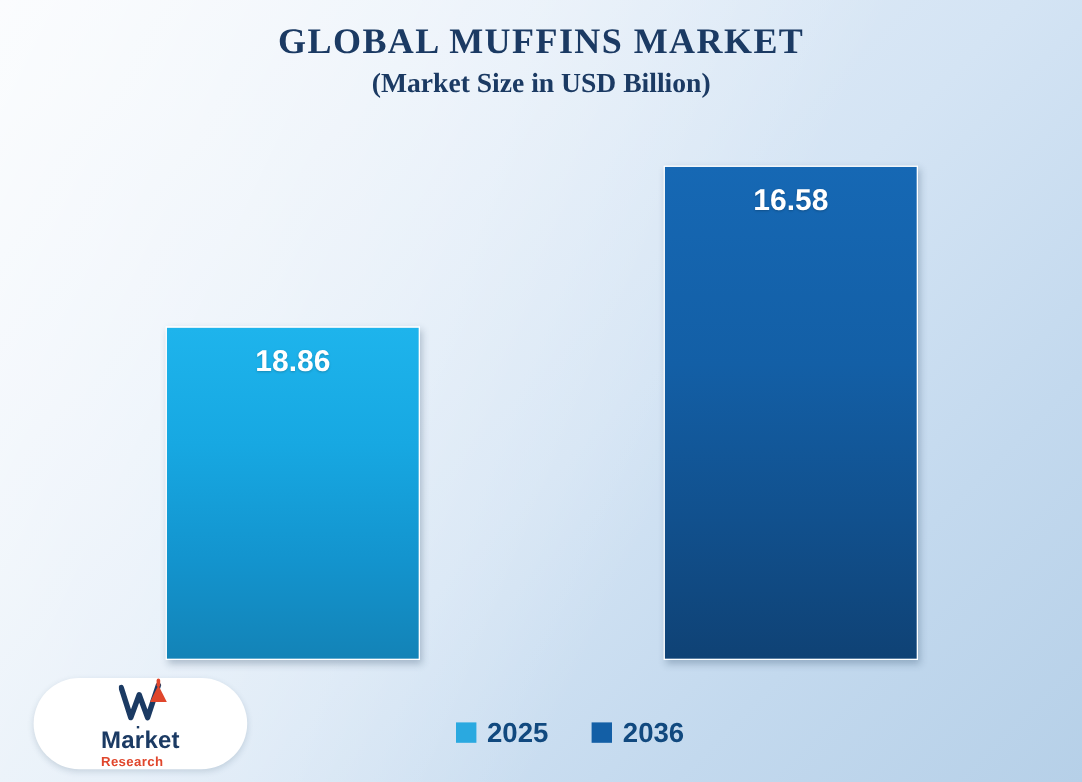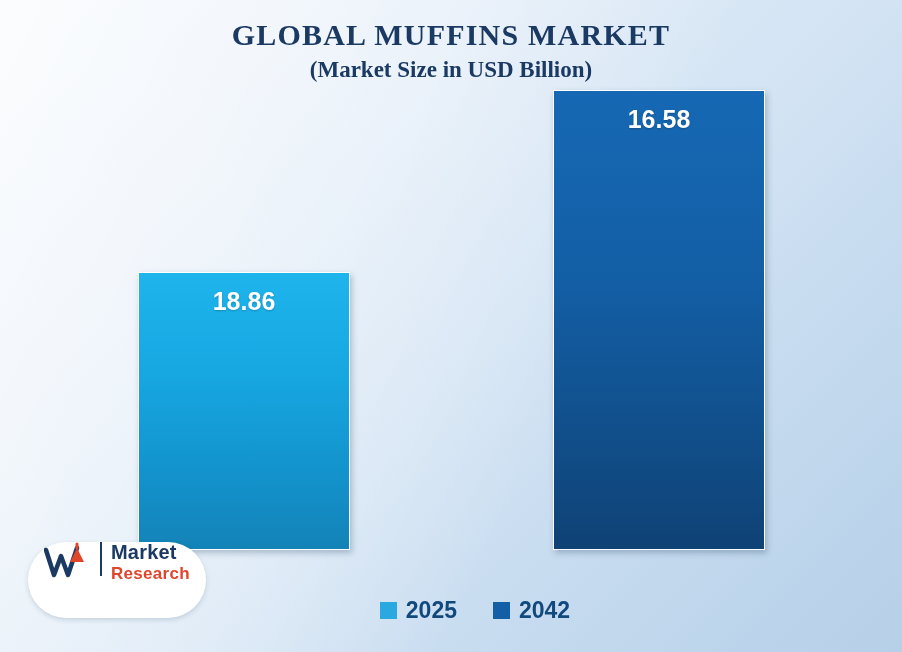--- a/index.html
+++ b/index.html
@@ -84,21 +84,21 @@
 
   #bar-2025 {
     left: 138px;
     width: 212px;
     height: 278px;
     background: linear-gradient(180deg, #1eb4ec 0%, #17a8e2 35%, #1394ce 70%, #1383b7 100%);
   }
   #bar-2035 {
     left: 553px;
     width: 212px;
-    height: 460px;
+    height: 412px;
     background: linear-gradient(180deg, #1668b4 0%, #135fa6 40%, #11508d 72%, #0f4275 100%);
   }
 
   #legend {
     position: absolute;
     left: 0;
     right: 0;
     bottom: 28px;
     display: flex;
     justify-content: center;
@@ -120,29 +120,30 @@
   .legend-label {
     font-size: 23px;
     font-weight: bold;
     color: #11497f;
     font-family: "Liberation Sans", sans-serif;
   }
 
   #logo {
     position: absolute;
     left: 28px;
-    bottom: 34px;
+    bottom: 11px;
     width: 178px;
     height: 76px;
     background: #ffffff;
     border-radius: 38px;
     box-shadow: 0 2px 5px rgba(40,70,100,0.18);
     display: flex;
-    align-items: flex-start;
+    align-items: center;
     z-index: 5;
+    flex-direction: column;
   }
   #logo-mark {
     margin-left: 16px;
     width: 52px;
     height: 40px;
     flex: none;
   }
   #logo-divider {
     width: 2px;
     height: 34px;
@@ -155,21 +156,21 @@
     justify-content: center;
     line-height: 1;
   }
   #logo-title {
     font-size: 20px;
     font-weight: bold;
     color: #1b3a63;
     letter-spacing: 0.2px;
   }
   #logo-sub {
-    font-size: 17px;
+    font-size: 11px;
     font-weight: bold;
     color: #e0462c;
     letter-spacing: 0.3px;
     margin-top: 3px;
   }
 </style>
 </head>
 <body>
 
 <div id="page">
@@ -191,21 +192,21 @@
 
   </div>
 
   <div id="legend">
     <div class="legend-item">
       <span class="legend-swatch" style="background:#2aa9e0;"></span>
       <span class="legend-label">2025</span>
     </div>
     <div class="legend-item">
       <span class="legend-swatch" style="background:#135fa6;"></span>
-      <span class="legend-label">2042</span>
+      <span class="legend-label">2036</span>
     </div>
   </div>
 
   <div id="logo">
     <span id="logo-mark">
       <svg width="52" height="40" viewBox="0 0 52 40" xmlns="http://www.w3.org/2000/svg">
         <path d="M2 8 L10 33 L17 14 L24 33 L33 6" fill="none" stroke="#1b3a63" stroke-width="4.5" stroke-linecap="round" stroke-linejoin="round"></path>
         <path d="M26 20 L33 6 L40 20 Z" fill="#e0462c"></path>
         <path d="M33 6 L33 2" stroke="#e0462c" stroke-width="3" stroke-linecap="round"></path>
       </svg>

